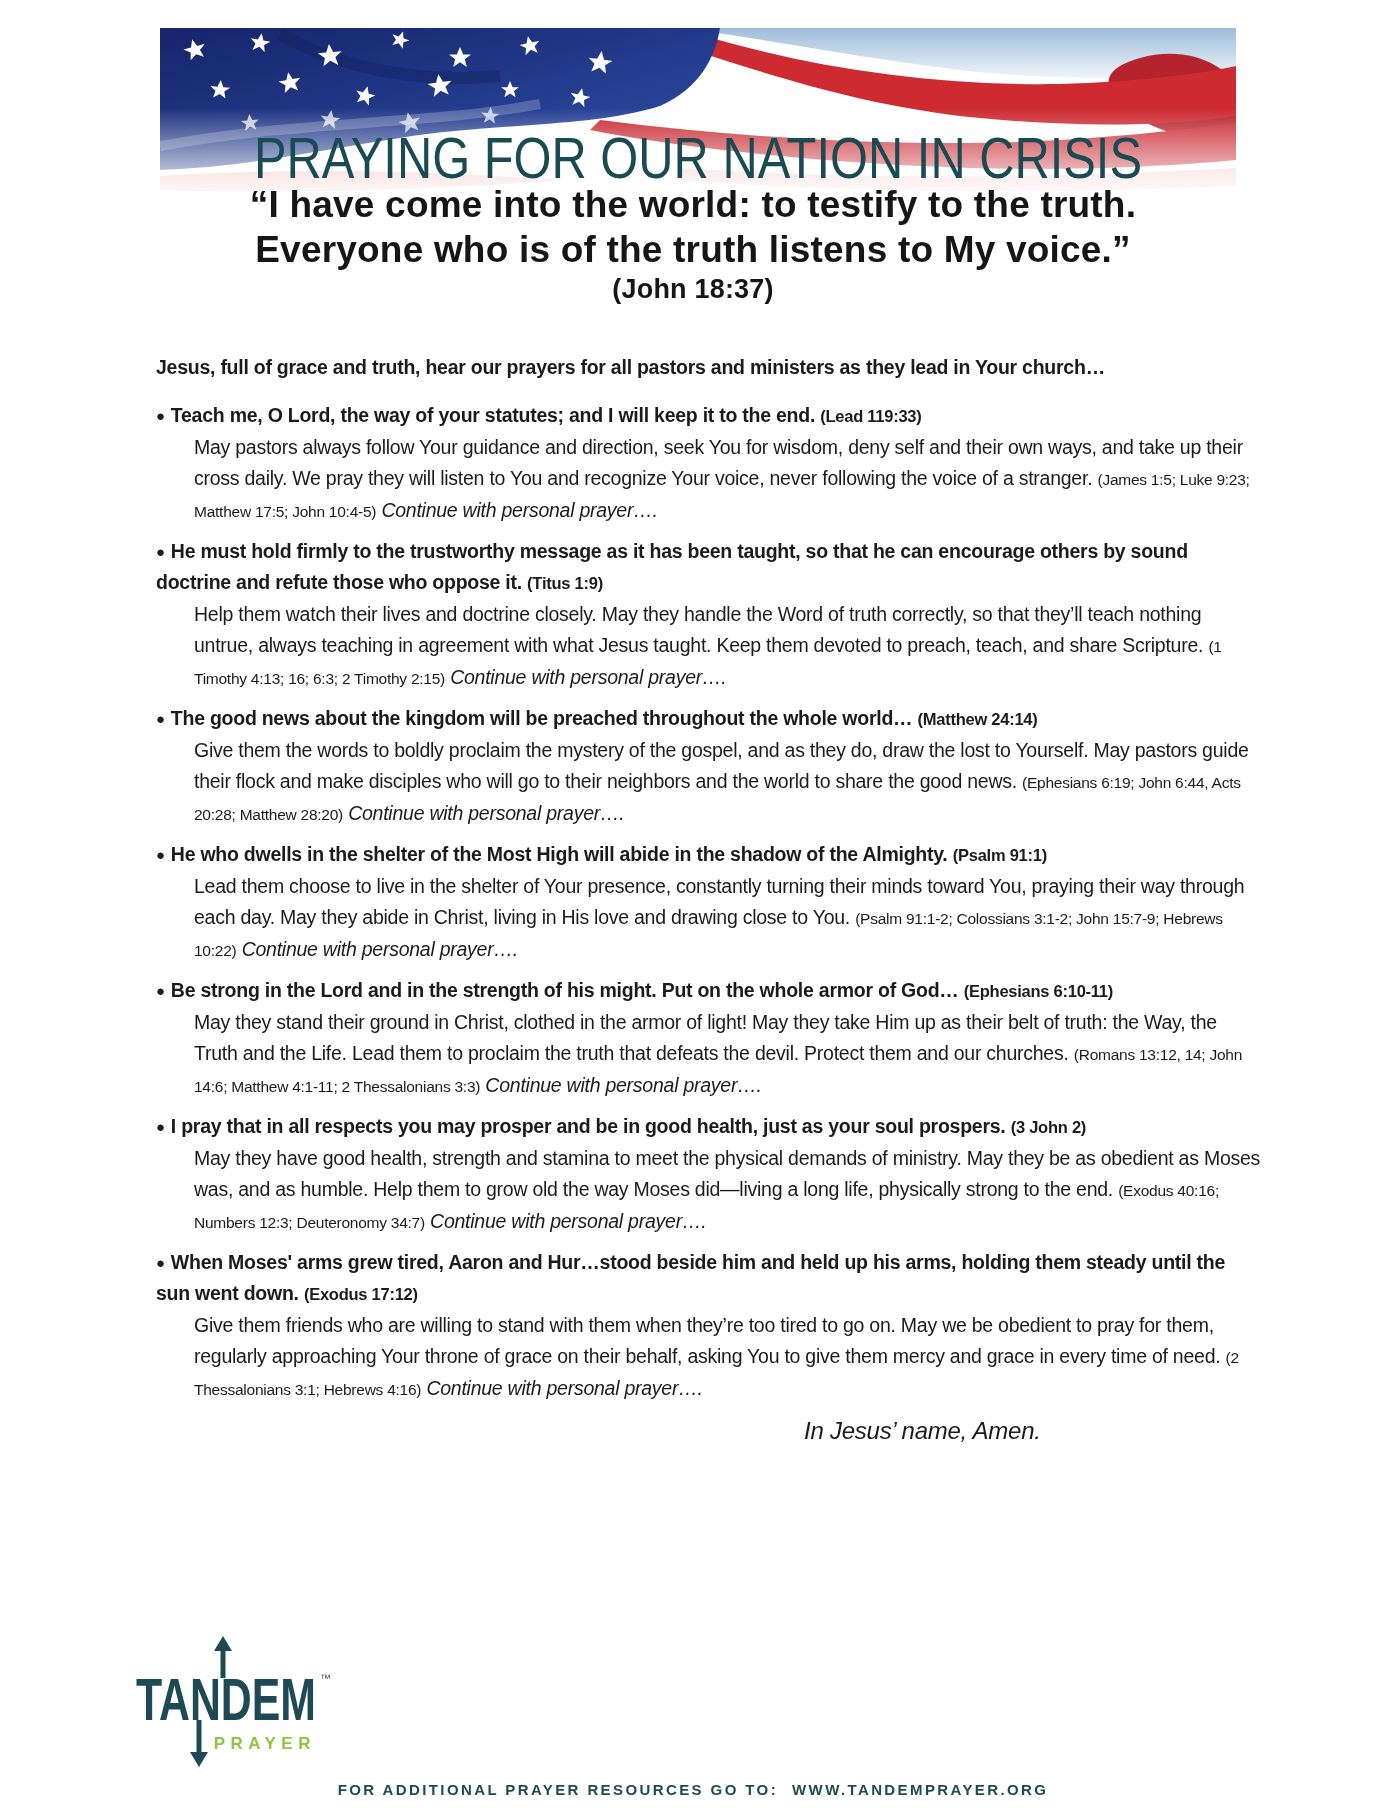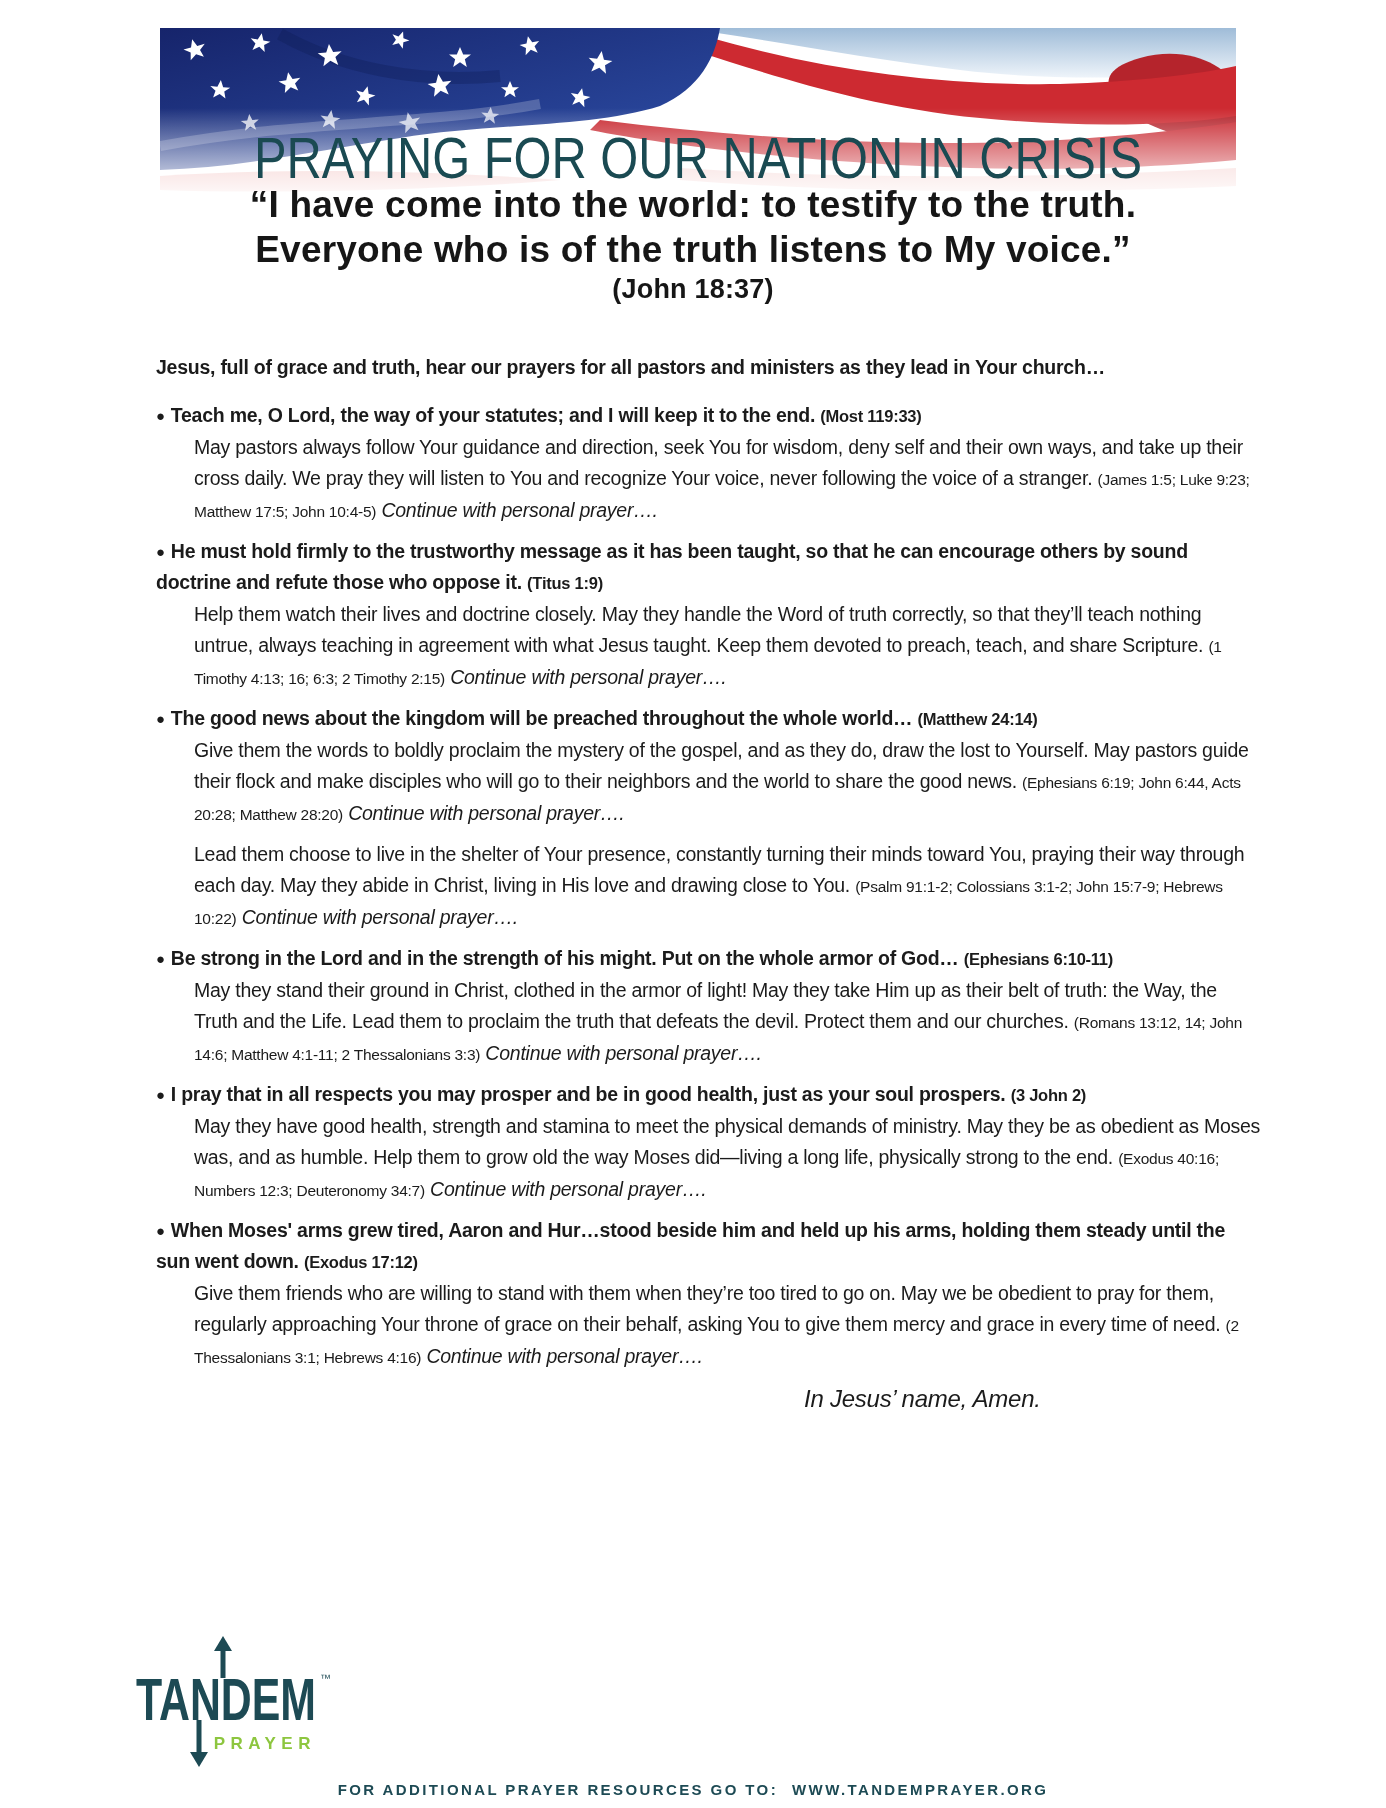--- a/index.html
+++ b/index.html
@@ -115,35 +115,36 @@
   <div class="quote">
     <div>“I have come into the world: to testify to the truth.</div>
     <div>Everyone who is of the truth listens to My voice.”</div>
     <div class="quote-ref">(John 18:37)</div>
   </div>
 
   <div class="content">
     <p class="intro">Jesus, full of grace and truth, hear our prayers for all pastors and ministers as they lead in Your church…</p>
 
     <div class="bullet">
-      <div class="b-head"><span class="marker">●</span><span>Teach me, O Lord, the way of your statutes; and I will keep it to the end.</span> <span class="b-ref">(Most 119:33)</span></div>
+      <div class="b-head"><span class="marker">●</span><span>Teach me, O Lord, the way of your statutes; and I will keep it to the end.</span> <span class="b-ref">(Lead 119:33)</span></div>
       <div class="b-body"><span>May pastors always follow Your guidance and direction, seek You for wisdom, deny self and their own ways, and take up their cross daily. We pray they will listen to You and recognize Your voice, never following the voice of a stranger.</span> <span class="s-ref">(James 1:5; Luke 9:23; Matthew 17:5; John 10:4-5)</span> <span class="cont">Continue with personal prayer….</span></div>
     </div>
 
     <div class="bullet">
       <div class="b-head"><span class="marker">●</span><span>He must hold firmly to the trustworthy message as it has been taught, so that he can encourage others by sound doctrine and refute those who oppose it.</span> <span class="b-ref">(Titus 1:9)</span></div>
       <div class="b-body"><span>Help them watch their lives and doctrine closely. May they handle the Word of truth correctly, so that they’ll teach nothing untrue, always teaching in agreement with what Jesus taught. Keep them devoted to preach, teach, and share Scripture.</span> <span class="s-ref">(1 Timothy 4:13; 16; 6:3; 2 Timothy 2:15)</span> <span class="cont">Continue with personal prayer….</span></div>
     </div>
 
     <div class="bullet">
       <div class="b-head"><span class="marker">●</span><span>The good news about the kingdom will be preached throughout the whole world…</span> <span class="b-ref">(Matthew 24:14)</span></div>
       <div class="b-body"><span>Give them the words to boldly proclaim the mystery of the gospel, and as they do, draw the lost to Yourself. May pastors guide their flock and make disciples who will go to their neighbors and the world to share the good news.</span> <span class="s-ref">(Ephesians 6:19; John 6:44, Acts 20:28; Matthew 28:20)</span> <span class="cont">Continue with personal prayer….</span></div>
     </div>
 
     <div class="bullet">
+      <div class="b-head"><span class="marker">●</span><span>He who dwells in the shelter of the Most High will abide in the shadow of the Almighty.</span> <span class="b-ref">(Psalm 91:1)</span></div>
       <div class="b-body"><span>Lead them choose to live in the shelter of Your presence, constantly turning their minds toward You, praying their way through each day. May they abide in Christ, living in His love and drawing close to You.</span> <span class="s-ref">(Psalm 91:1-2; Colossians 3:1-2; John 15:7-9; Hebrews 10:22)</span> <span class="cont">Continue with personal prayer….</span></div>
     </div>
 
     <div class="bullet">
       <div class="b-head"><span class="marker">●</span><span>Be strong in the Lord and in the strength of his might. Put on the whole armor of God…</span> <span class="b-ref">(Ephesians 6:10-11)</span></div>
       <div class="b-body"><span>May they stand their ground in Christ, clothed in the armor of light! May they take Him up as their belt of truth: the Way, the Truth and the Life. Lead them to proclaim the truth that defeats the devil. Protect them and our churches.</span> <span class="s-ref">(Romans 13:12, 14; John 14:6; Matthew 4:1-11; 2 Thessalonians 3:3)</span> <span class="cont">Continue with personal prayer….</span></div>
     </div>
 
     <div class="bullet">
       <div class="b-head"><span class="marker">●</span><span>I pray that in all respects you may prosper and be in good health, just as your soul prospers.</span> <span class="b-ref">(3 John 2)</span></div>

